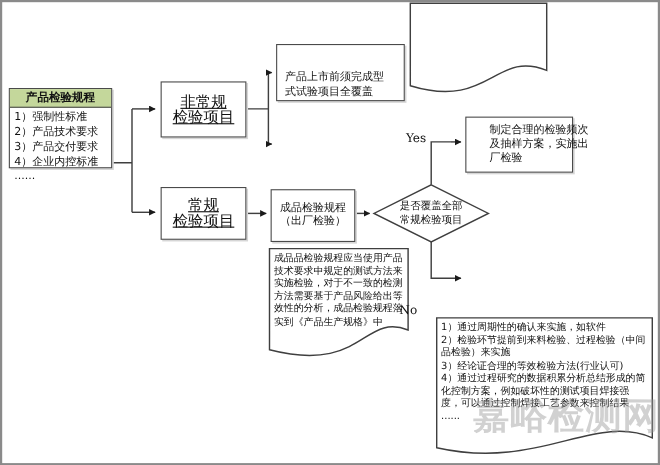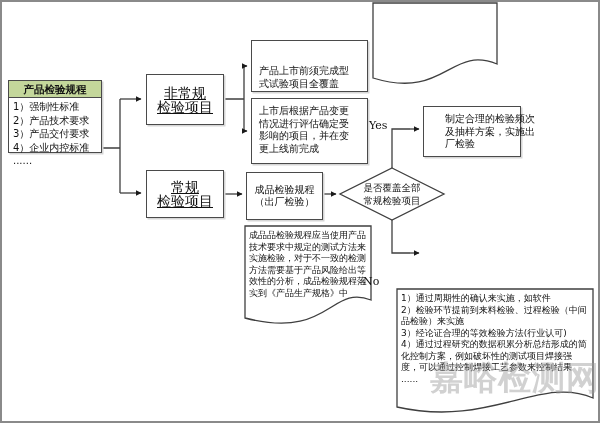--- a/index.html
+++ b/index.html
@@ -76,24 +76,20 @@
 
   <div class="box center mid-label txt" style="left:146px;top:74px;width:78px;height:51px;">非常规
 检验项目</div>
 
   <div class="box center mid-label txt" style="left:146px;top:170px;width:78px;height:48px;">常规
 检验项目</div>
 
   <div class="box small-box txt" style="left:251px;top:40px;width:117px;height:52px;padding:24px 7px;">产品上市前须完成型
 式试验项目全覆盖</div>
 
-  <div class="box small-box txt" style="left:251px;top:98px;width:117px;height:66px;padding:6px 7px;">上市后根据产品变更
-情况进行评估确定受
-影响的项目，并在变
-更上线前完成</div>
 
   <div class="box small-box txt" style="left:423px;top:106px;width:98px;height:51px;padding:6px 21px;">制定合理的检验频次
 及抽样方案，实施出
 厂检验</div>
 
   <div class="box center small-box txt" style="left:246px;top:172px;width:77px;height:48px;">成品检验规程
 （出厂检验）</div>
 
 
   <div class="dia-text txt" style="left:340px;top:181px;width:104px;">是否覆盖全部

